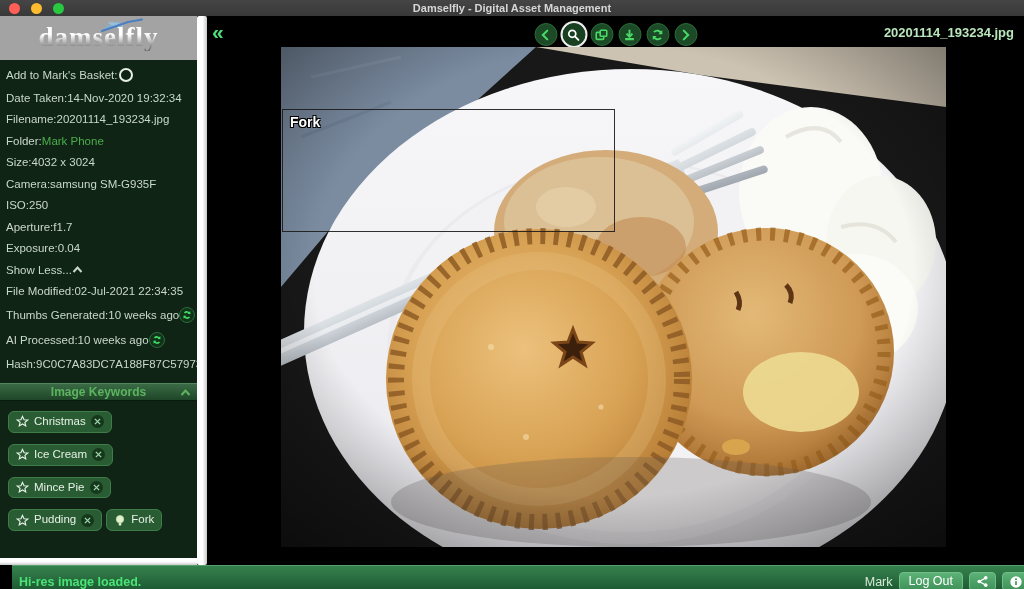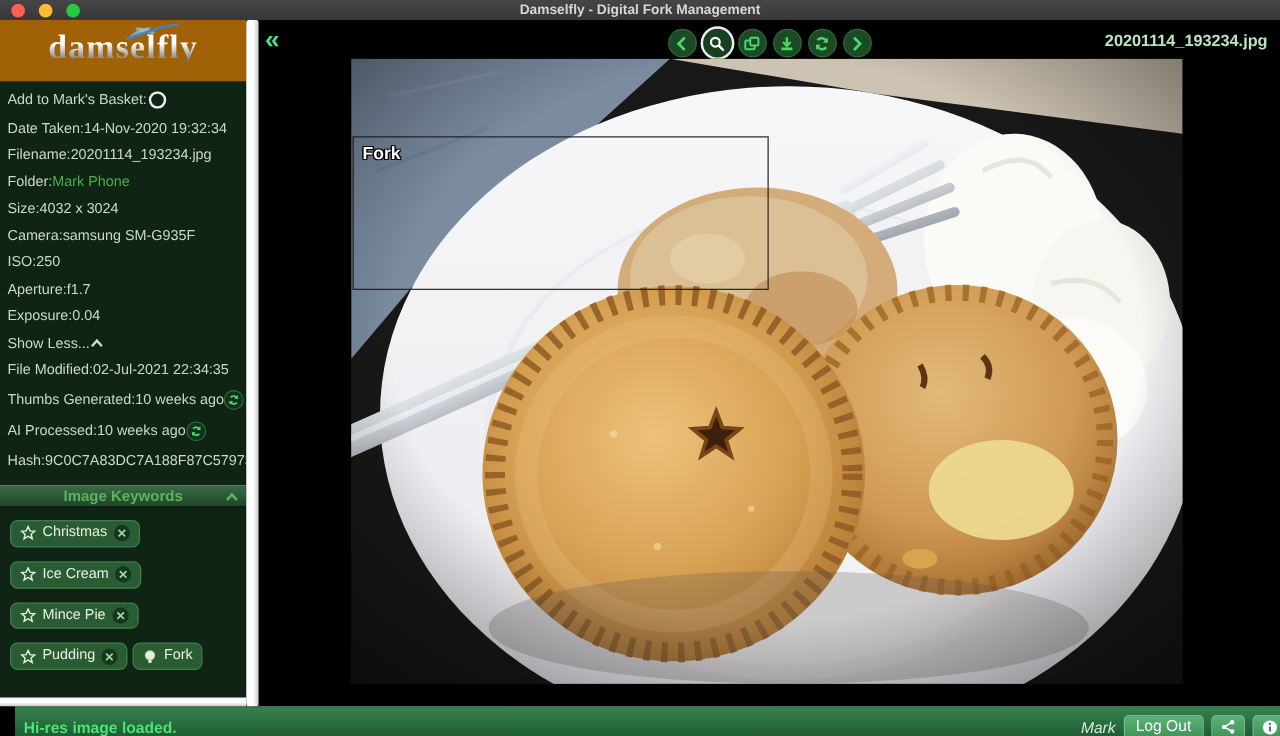--- a/index.html
+++ b/index.html
@@ -10,21 +10,21 @@
   .titlebar { position:absolute; left:0; top:0; width:1024px; height:16px;
               background:linear-gradient(#454545,#383838); display:flex; align-items:center; }
   .lights { position:absolute; left:9px; top:3px; display:flex; gap:11px; }
   .light { width:11px; height:11px; border-radius:50%; }
   .light.red{ background:#ff5f57; } .light.yellow{ background:#febc2e; } .light.green{ background:#28c840; }
   .win-title { width:100%; text-align:center; font-size:11px; font-weight:bold; color:#d6d6d6; }
 
   
   .sidebar { position:absolute; left:0; top:16px; width:197px; height:542px;
              background:#0f2415; overflow:hidden; }
-  .logo-area { height:49px; background:#a16207; position:relative; text-align:center; }
+  .logo-area { height:44px; background:#a3a3a3; position:relative; text-align:center; }
   .logo-text { font-family:"Liberation Serif", serif; font-weight:bold; font-size:27px; letter-spacing:1px;
                background:linear-gradient(#ffffff 40%, #6a6a6a 95%);
                -webkit-background-clip:text; background-clip:text; color:transparent;
                display:inline-block; margin-top:8px; line-height:1; }
   .logo-reflect { position:absolute; left:0; right:0; top:36px; height:10px; overflow:hidden;
                   transform:scaleY(-1); opacity:.22; pointer-events:none; }
   .dragonfly { position:absolute; left:96px; top:2px; }
 
   .sec-header { height:18px; background:linear-gradient(#3a6b45,#1e4527); border-top:1px solid #55855f;
                 border-bottom:1px solid #0a1a0e; display:flex; align-items:center; position:relative; }
@@ -71,36 +71,36 @@
                 border:1px solid rgba(25,25,25,.9); }
   .detect-label { display:inline-block; margin:4px 0 0 7px; font-size:14px; font-weight:bold; color:#ffffff;
                   text-shadow:-1px -1px 0 #000, 1px -1px 0 #000, -1px 1px 0 #000, 1px 1px 0 #000; }
 
   
   .statusbar { position:absolute; left:12px; top:565px; width:1024px; height:32px;
                background:linear-gradient(#35814d,#174f2b); border-top:1px solid #57a06c;
                display:flex; align-items:center; padding:0 7px; }
   .status-msg { color:#4ae376; font-size:12.5px; font-weight:bold; }
   .status-right { margin-left:auto; display:flex; align-items:center; gap:6px; }
-  .status-user { color:#d7ead9; font-size:12.5px;font-style:italic; }
+  .status-user { color:#d7ead9; font-size:12.5px; }
   .logout-btn { background:linear-gradient(#5cb277,#3f9158); border:1px solid #6fbe88; border-radius:4px;
                 color:#ffffff; font-size:12.5px; padding:1px 9px 2px 9px; }
   .sbtn { width:27px; height:19px; border-radius:4px; background:linear-gradient(#5cb277,#3f9158);
           border:1px solid #6fbe88; display:flex; align-items:center; justify-content:center; }
 </style>
 </head>
 <body>
 
 <div class="titlebar">
   <div class="lights">
     <span class="light red"></span>
     <span class="light yellow"></span>
     <span class="light green"></span>
   </div>
-  <div class="win-title">Damselfly - Digital Fork Management</div>
+  <div class="win-title">Damselfly - Digital Asset Management</div>
 </div>
 
 <div class="sidebar">
   <div class="logo-area">
     <svg class="dragonfly" width="50" height="16" viewBox="0 0 50 16">
       <ellipse cx="16" cy="8" rx="9" ry="2.2" fill="#7fb3d9" opacity="0.85" transform="rotate(-24 16 8)"></ellipse>
       <ellipse cx="20" cy="6.5" rx="8" ry="1.8" fill="#9cc6e4" opacity="0.7" transform="rotate(12 20 6.5)"></ellipse>
       <path d="M6 13 L32 4 L46 1.5" stroke="#4a7fc1" stroke-width="2" fill="none" stroke-linecap="round"></path>
     </svg>
     <div class="logo-text">damselfly</div>

